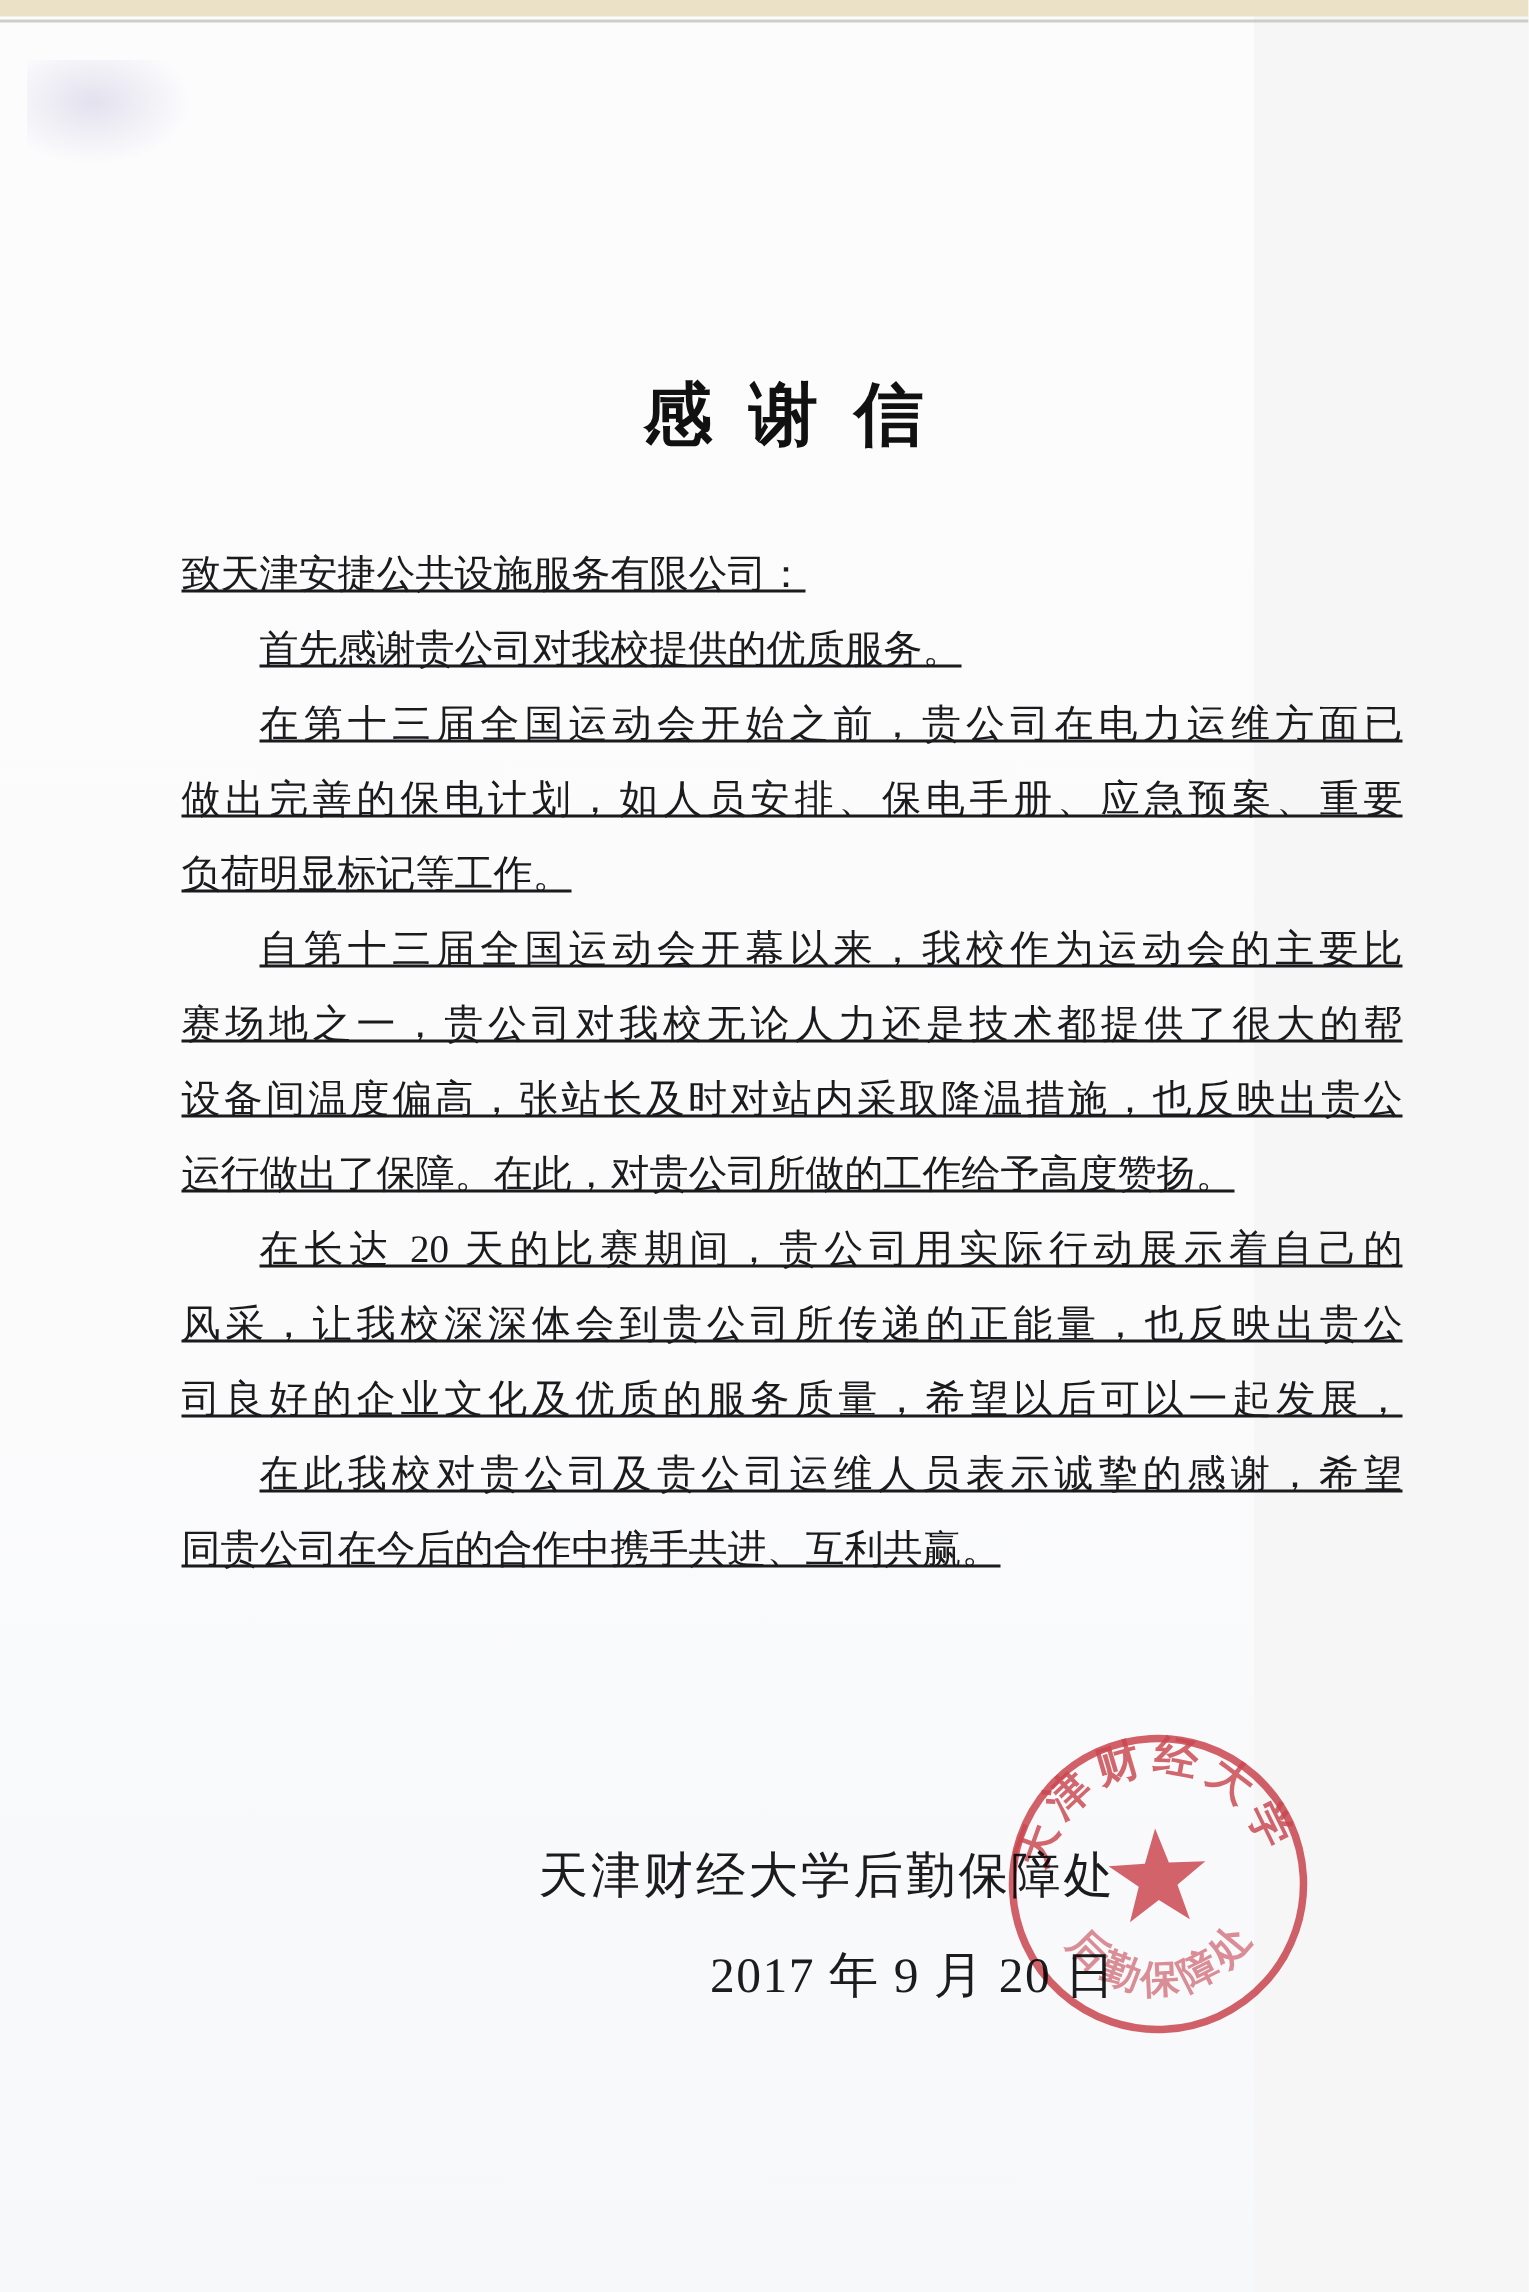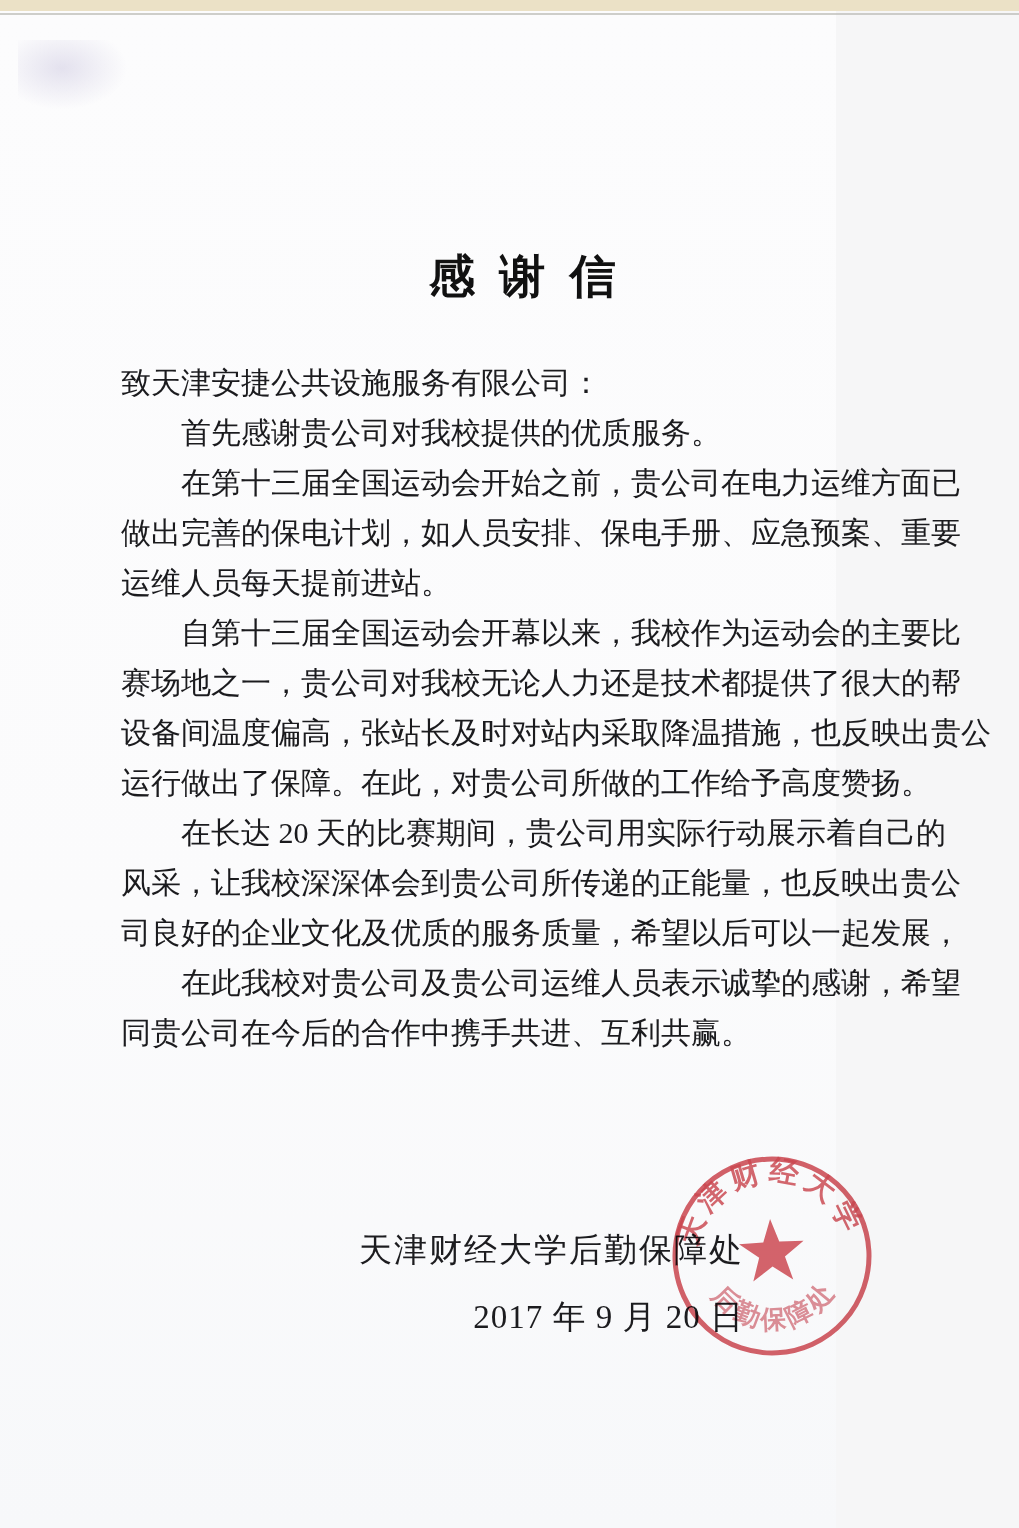--- a/index.html
+++ b/index.html
@@ -29,22 +29,23 @@
   }
   .title{
     position:absolute;left:0;top:246px;width:1019px;margin:0;
     text-align:center;
     font-size:46px;font-weight:bold;letter-spacing:.14em;
     color:#111;
     transform:translateX(16px);
   }
   .letter-body{
     position:absolute;left:121px;top:358px;width:814px;
-    font-size:30px;line-height:50px;
+    font-size:26px;line-height:50px;
     color:#1b1b1e;
+    text-decoration:underline;
   }
   .line{
     text-align:justify;
     white-space:nowrap;
   }
   .line.fill{ text-align-last:justify; }
   .line.indent{ text-indent:2em; }
   .sig-block{
     position:absolute;top:1228px;right:92px;
     text-align:center;
@@ -76,21 +77,21 @@
   <div class="smudge"></div>
 
   <h1 class="title">感 谢 信</h1>
 
   <div class="letter-body">
     <div class="line">致天津安捷公共设施服务有限公司：</div>
     <div>
         <div class="line indent">首先感谢贵公司对我校提供的优质服务。</div>
         <div class="line indent fill">在第十三届全国运动会开始之前，贵公司在电力运维方面已</div>
         <div class="line fill">做出完善的保电计划，如人员安排、保电手册、应急预案、重要</div>
-        <div class="line">运维人员每天提前进站。</div>
+        <div class="line">负荷明显标记等工作。</div>
         <div class="line indent fill">自第十三届全国运动会开幕以来，我校作为运动会的主要比</div>
         <div class="line fill">赛场地之一，贵公司对我校无论人力还是技术都提供了很大的帮</div>
         <div class="line fill">设备间温度偏高，张站长及时对站内采取降温措施，也反映出贵公</div>
         <div class="line">运行做出了保障。在此，对贵公司所做的工作给予高度赞扬。</div>
         <div class="line indent fill">在长达 20 天的比赛期间，贵公司用实际行动展示着自己的</div>
         <div class="line fill">风采，让我校深深体会到贵公司所传递的正能量，也反映出贵公</div>
         <div class="line fill">司良好的企业文化及优质的服务质量，希望以后可以一起发展，</div>
         <div class="line indent fill">在此我校对贵公司及贵公司运维人员表示诚挚的感谢，希望</div>
         <div class="line">同贵公司在今后的合作中携手共进、互利共赢。</div>
       </div>

